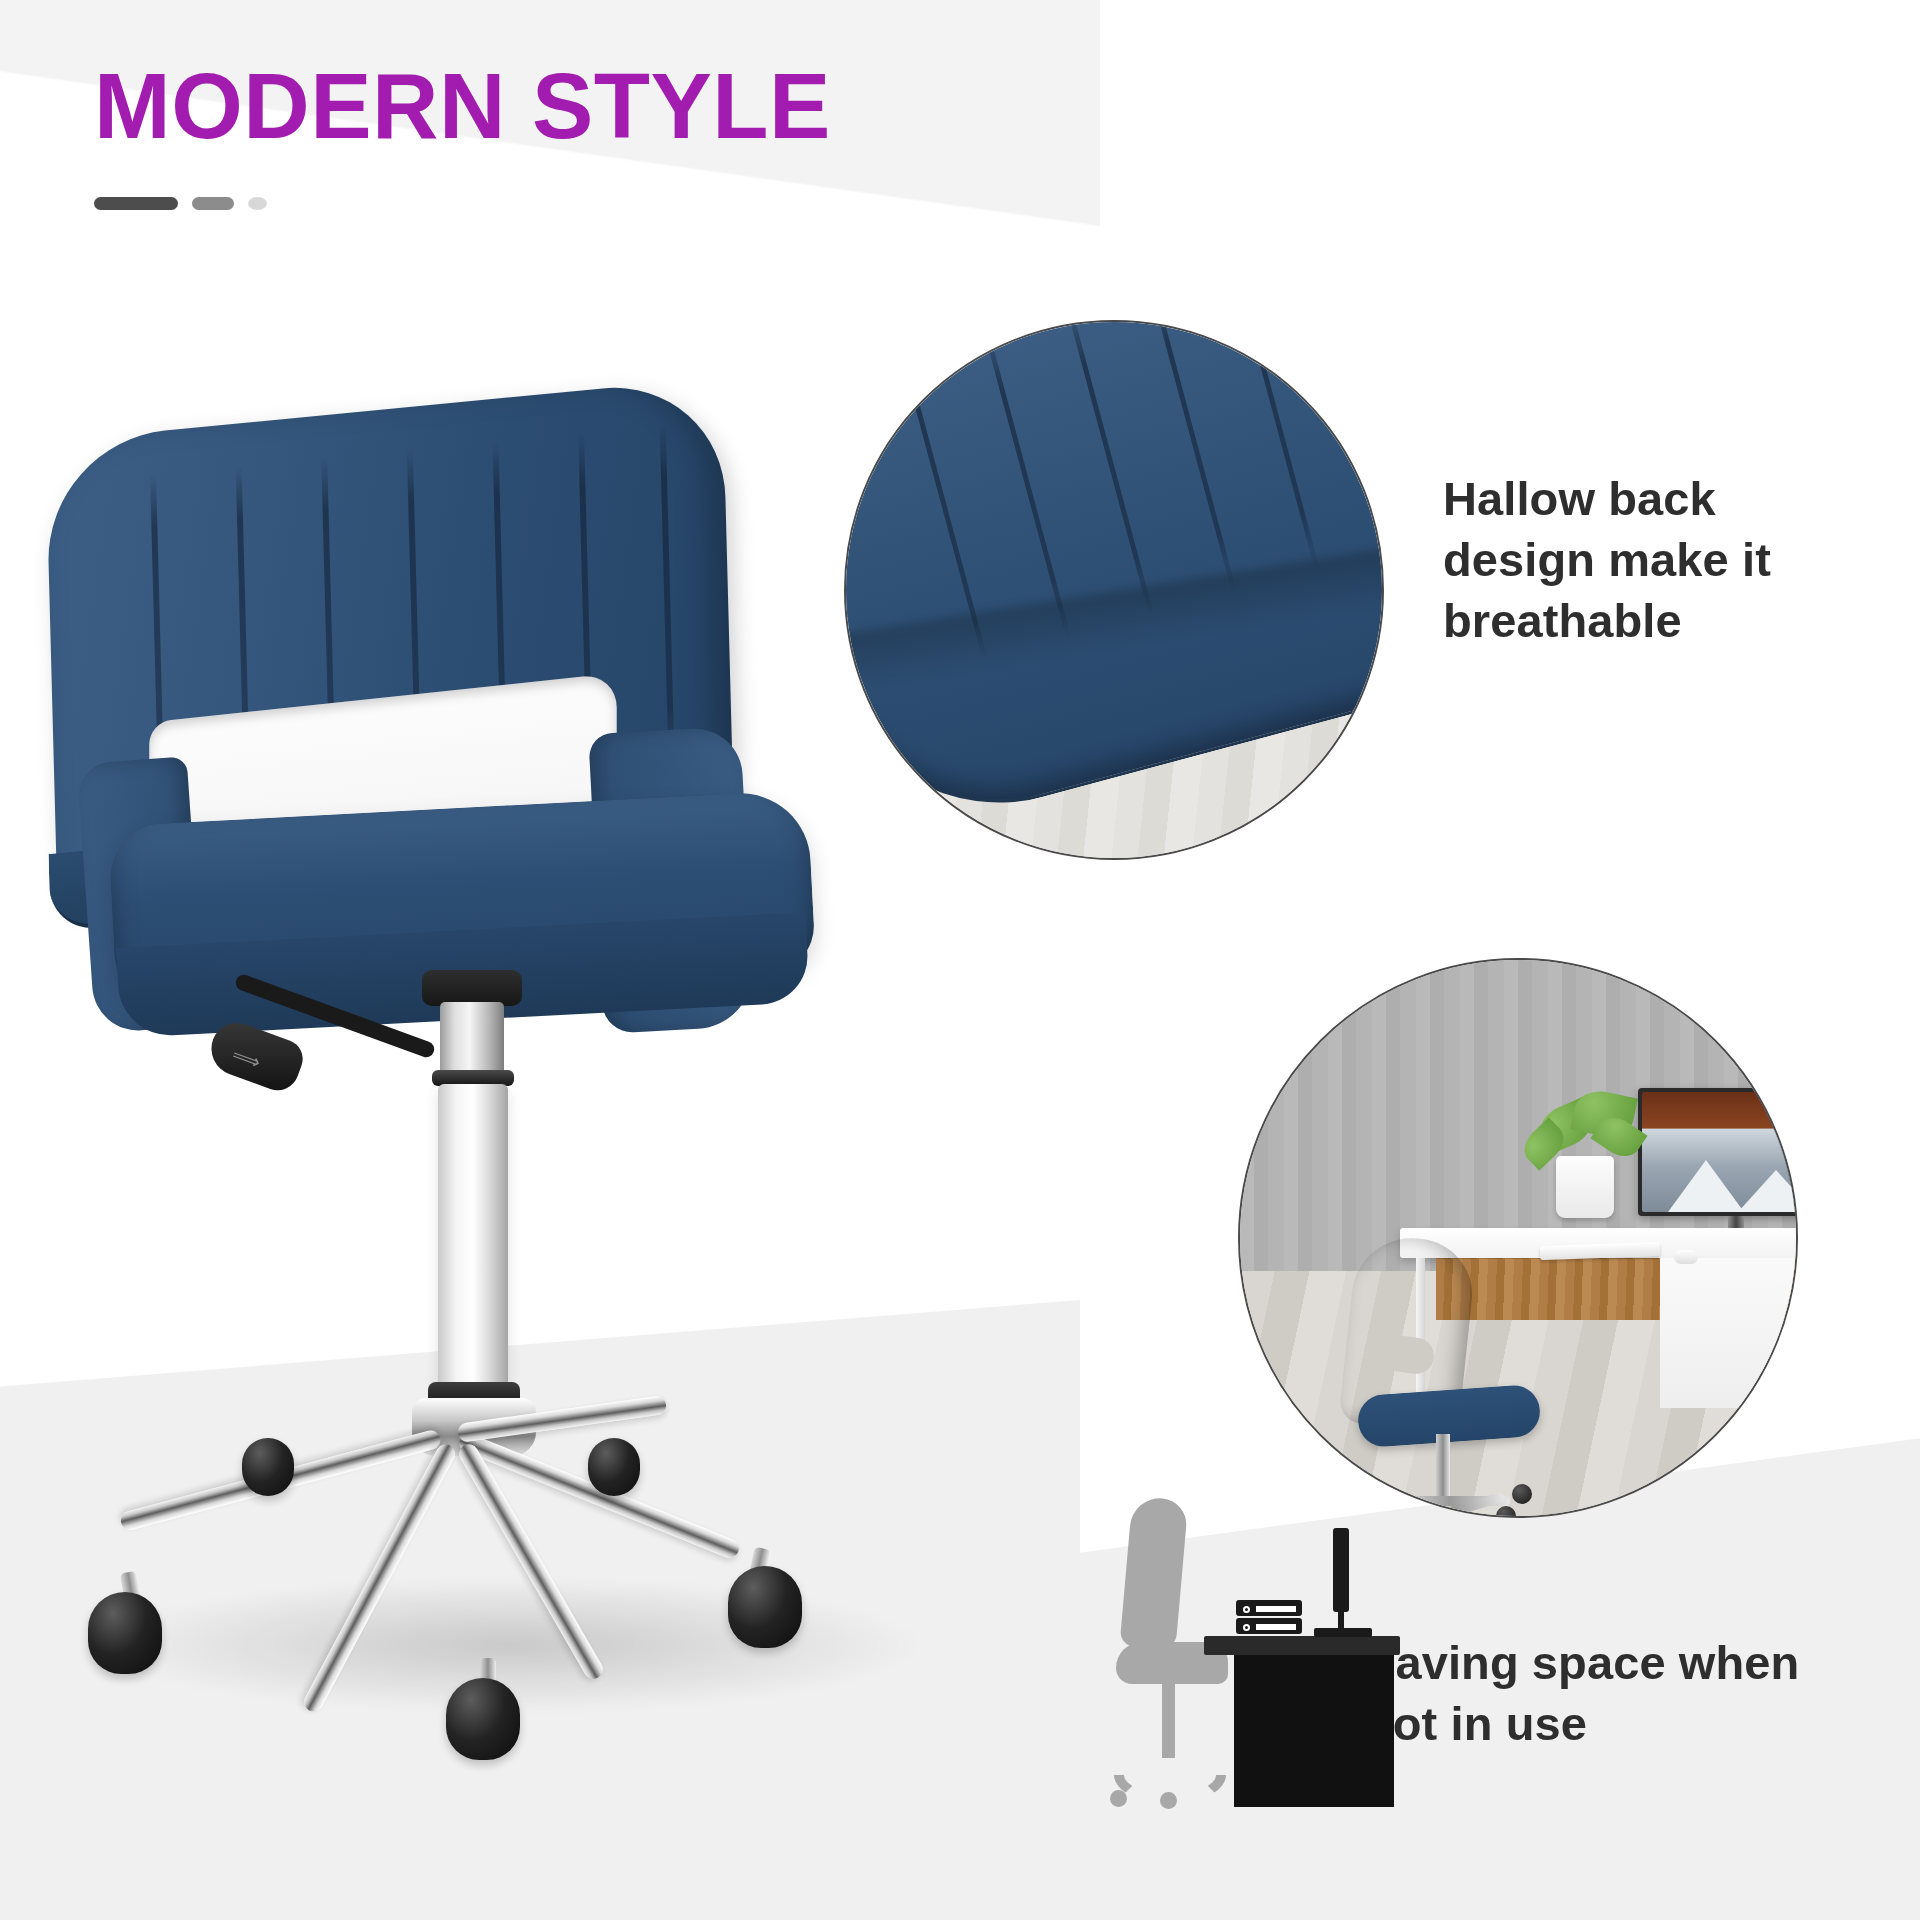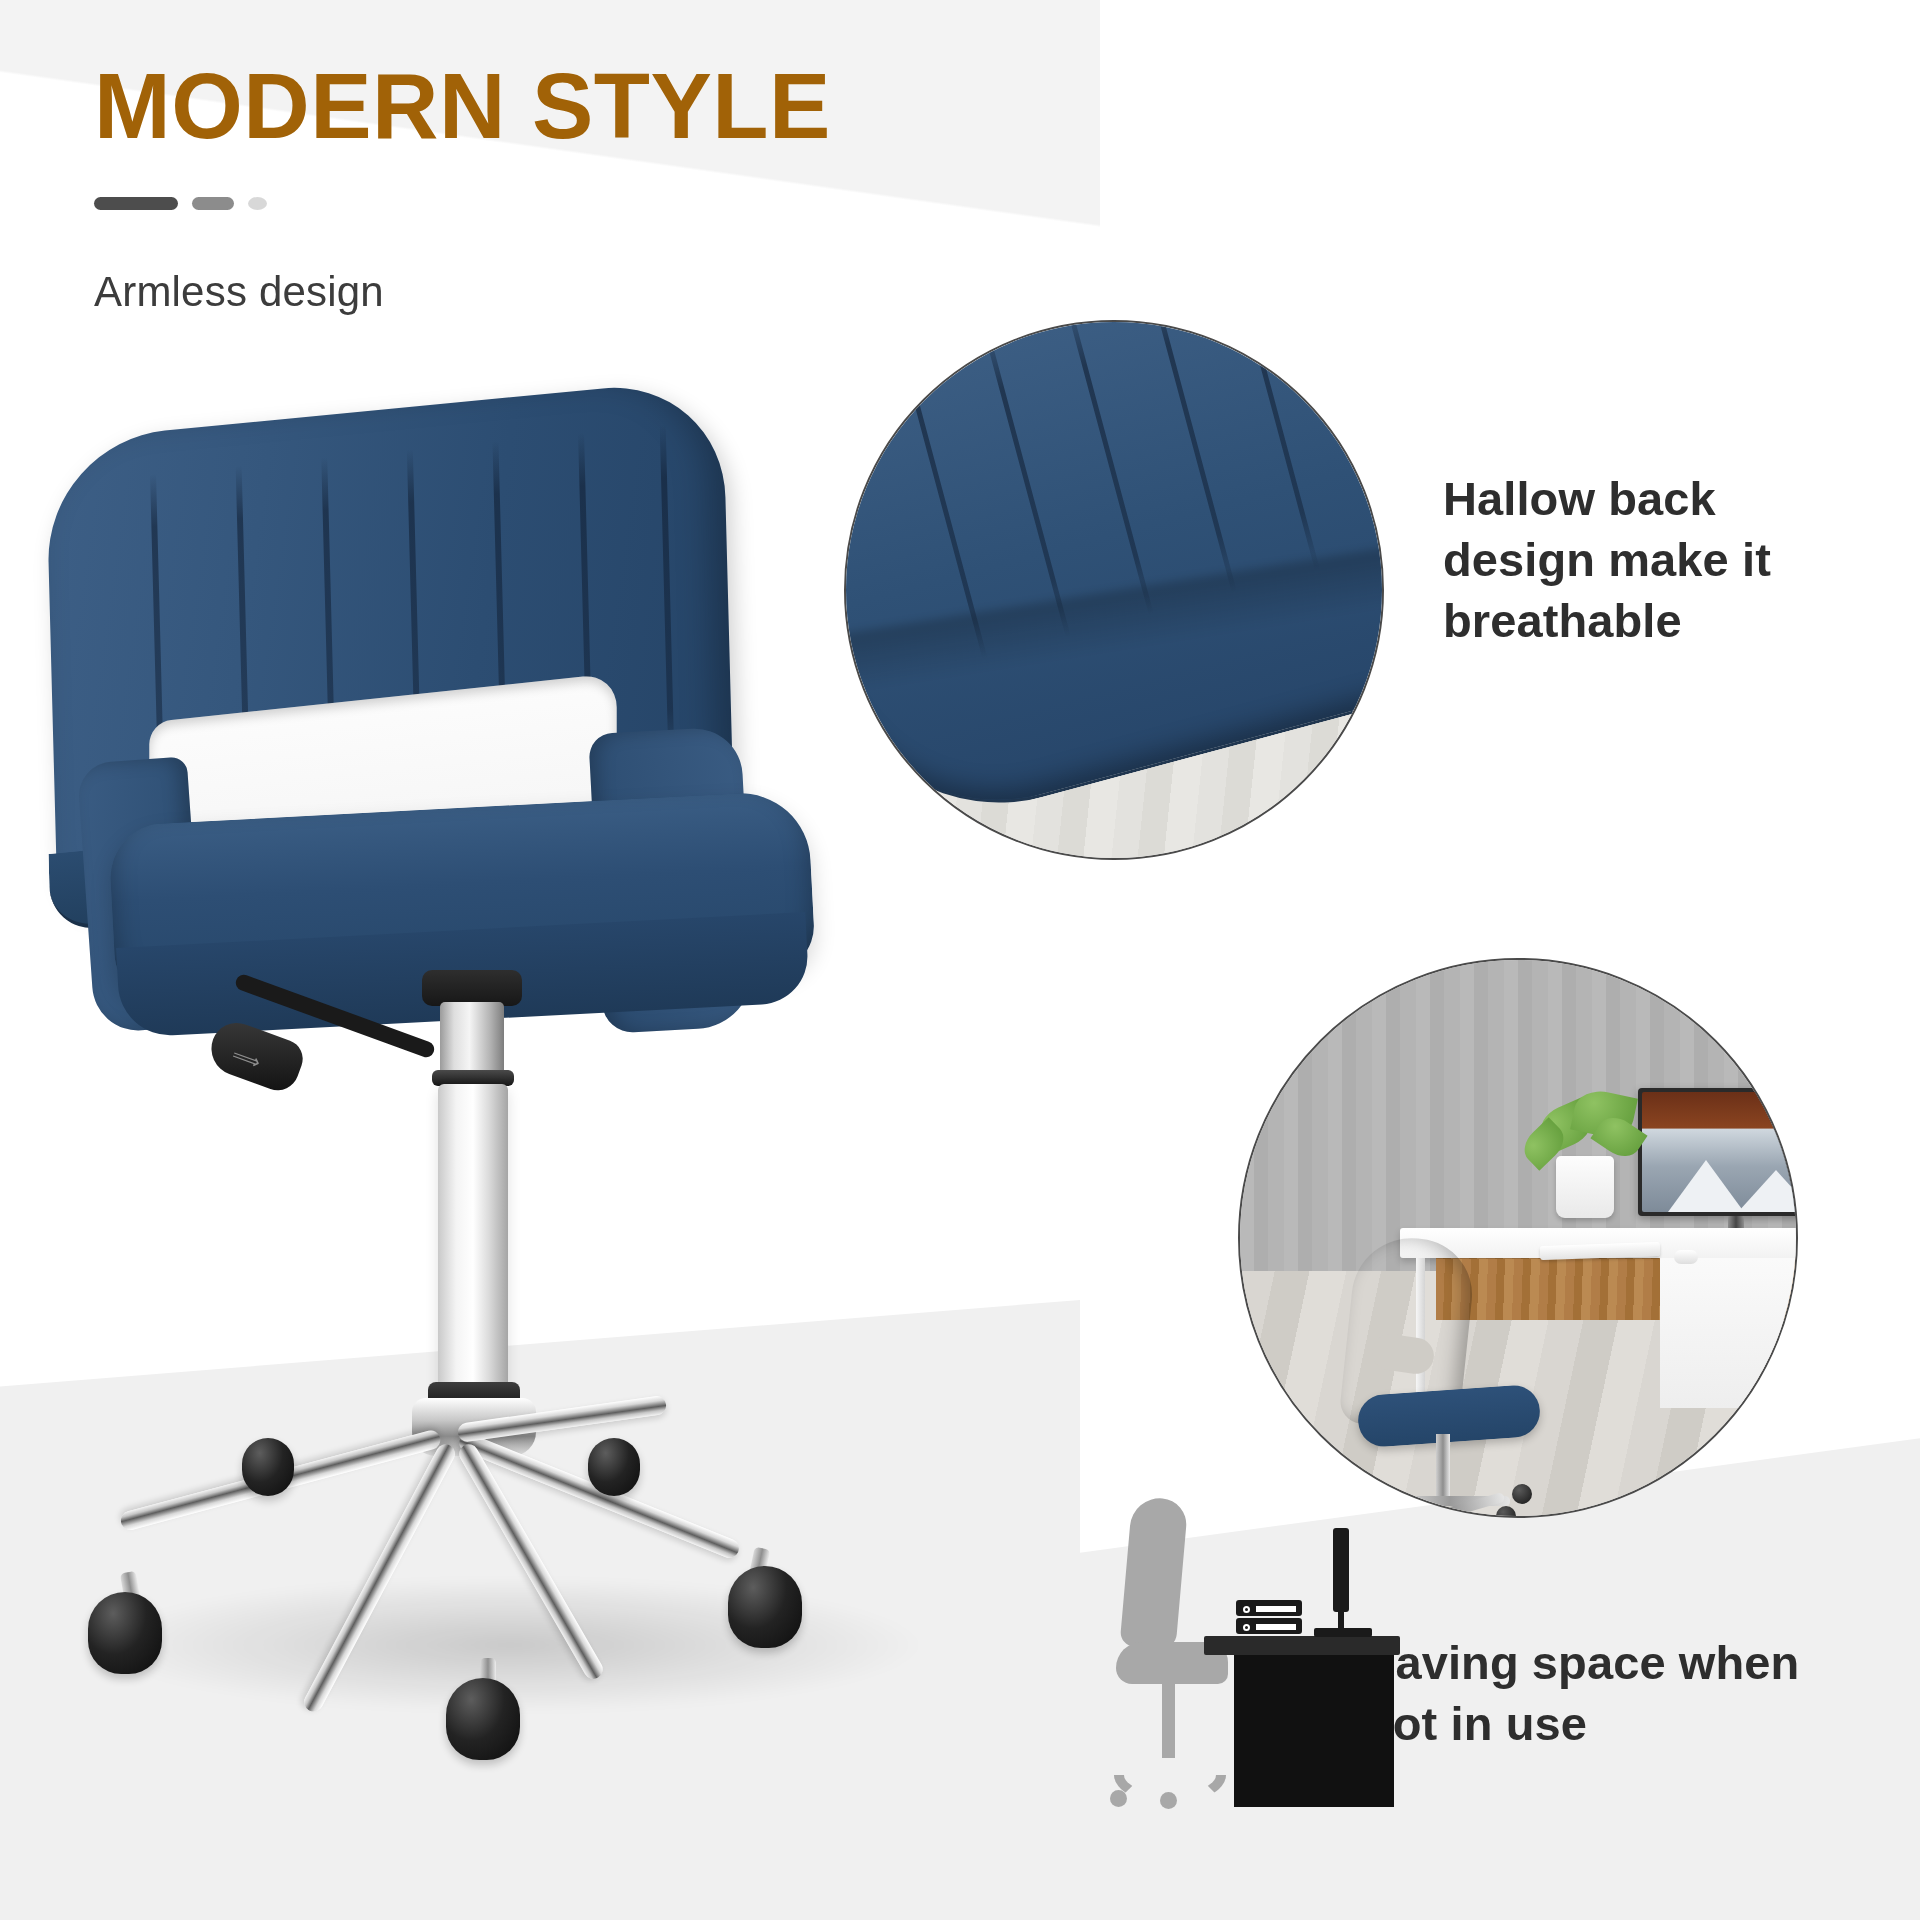--- a/index.html
+++ b/index.html
@@ -25,21 +25,21 @@
   .floor-poly-r {
     position:absolute; left:880px; top:1430px; width:1100px; height:500px;
     background:#f0f0f0;
     clip-path: polygon(0% 30%, 100% 0%, 100% 100%, 0% 100%);
   }
 
   
   #header { position:absolute; left:94px; top:58px; width:1000px; }
   #title {
     font-size: 92px; font-weight: 700; letter-spacing: 0.5px;
-    color:#a16207; line-height:1.05;
+    color:#a21caf; line-height:1.05;
   }
   #dashes { display:flex; align-items:center; gap:14px; margin-top:42px; }
   .dash { border-radius:8px; }
   .dash.d0 { width:84px; height:13px; background:#4d4d4d; }
   .dash.d1 { width:42px; height:13px; background:#8c8c8c; }
   .dash.d2 { width:19px; height:13px; background:#d8d8d8; border-radius:50%; }
   #subtitle {
     margin-top:58px; font-size:42px; color:#3c3c3c; font-weight:400;
     letter-spacing:0.2px;
   }
@@ -387,21 +387,20 @@
   <div class="floor-poly-r"></div>
 </div>
 
 <div id="header">
   <div id="title">MODERN STYLE</div>
   <div id="dashes">
     <span class="dash d0"></span>
     <span class="dash d1"></span>
     <span class="dash d2"></span>
   </div>
-  <div id="subtitle">Armless design</div>
 </div>
 
 <div class="caption" id="caption-hollow">Hallow back design make it breathable</div>
 <div class="caption" id="caption-saving">Saving space when not in use</div>
 
 <div class="circle" id="circle-back">
   <div class="cb-floor"></div>
   <div class="cb-seat"></div>
   <div class="cb-backrest">
     <div class="cb-channels">

